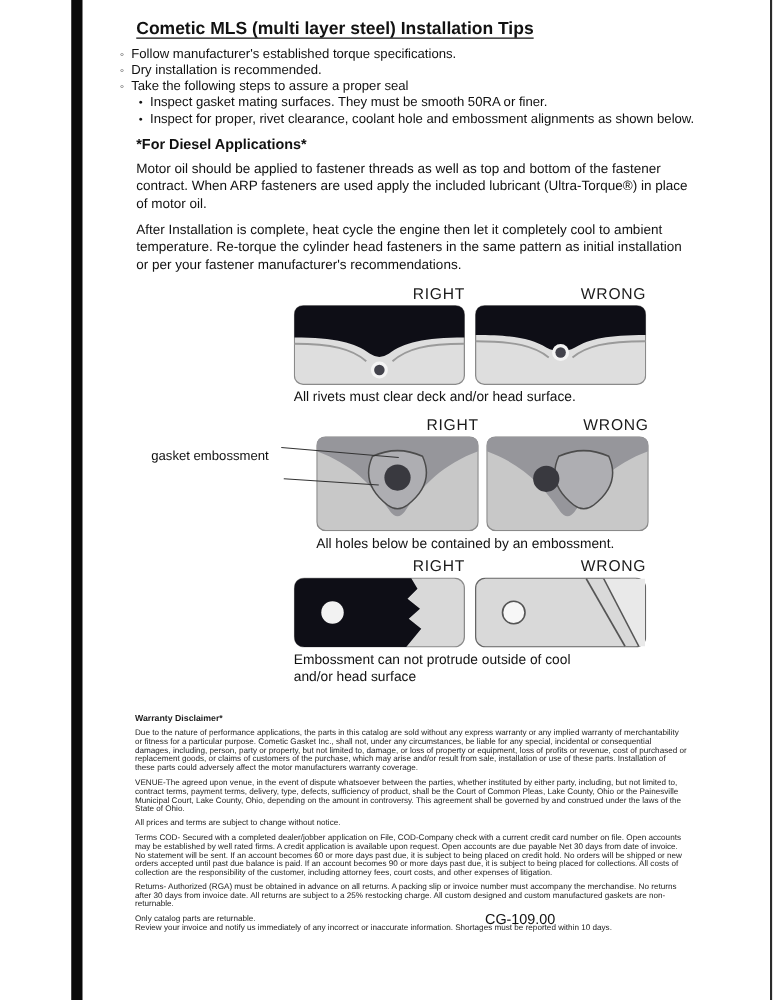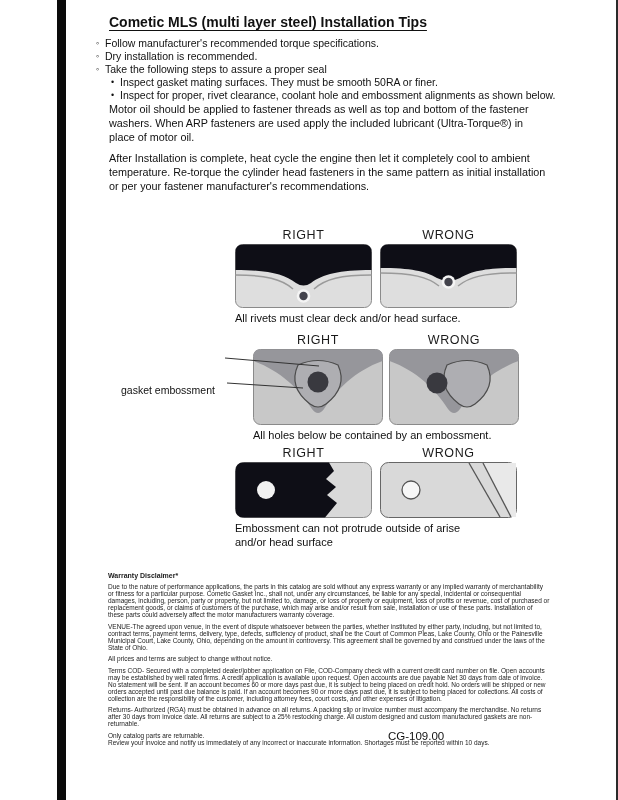--- a/index.html
+++ b/index.html
@@ -20,31 +20,31 @@
   .note{font-size:10.8px;margin:9px 0 0 13px;white-space:nowrap;}
 
   
   .diag{position:absolute;}
   .diag1{left:235px;top:228px;width:282px;}
   .diag2{left:253px;top:333px;width:266px;}
   .diag3{left:235px;top:446px;width:282px;}
   .label-row{display:flex;margin-bottom:2px;}
   .diag1 .label-row,.diag3 .label-row{gap:8px;}
   .diag2 .label-row{gap:6px;}
-  .rw-label{flex:1;text-align:center;font-size:12.5px;letter-spacing:.6px;color:#1a1a1a;}
+  .rw-label{flex:1;text-align:right;font-size:12.5px;letter-spacing:.6px;color:#1a1a1a;}
   .img-row{display:flex;}
   .diag1 .img-row,.diag3 .img-row{gap:8px;}
   .diag2 .img-row{gap:6px;}
   .caption{font-size:11px;margin-top:4px;color:#111;}
   .caption.wrap{width:250px;line-height:13.5px;}
 
   
   .callout{position:absolute;font-size:10.5px;line-height:12px;color:#111;}
   .callout1{left:140px;top:344px;width:102px;}
-  .callout2{left:121px;top:384px;white-space:nowrap;}
+  .callout2{left:121px;top:359px;white-space:nowrap;}
   .callout-lines{position:absolute;left:223px;top:346px;z-index:5;}
 
   
   .disclaimer{position:absolute;left:108px;top:572px;width:442px;color:#1c1c1c;}
   .disc-heading{font-size:7px;font-weight:bold;margin:0 0 4px 0;}
   .disclaimer p{font-size:6.5px;line-height:7px;margin:0 0 4.5px 0;}
   .disclaimer p.tight{margin-bottom:0.5px;}
 
   .footer-code{position:absolute;left:388px;top:730px;font-size:11.5px;color:#111;}
 </style>
@@ -53,40 +53,41 @@
 
 <div class="page">
   <div class="left-bar"></div>
   <div class="right-edge"></div>
 
   <div class="top-text">
     <h1 class="title">Cometic MLS (multi layer steel) Installation Tips</h1>
 
     <div class="tip">
       <span class="bullet">◦</span>
-      <span>Follow manufacturer's recommended torque specifications.</span>
+      <span>Follow manufacturer's established torque specifications.</span>
     </div>
     <div class="tip">
       <span class="bullet">◦</span>
       <span>Dry installation is recommended.</span>
     </div>
     <div class="tip">
       <span class="bullet">◦</span>
       <span>Take the following steps to assure a proper seal</span>
     </div>
     <div class="tip sub">
       <span class="bullet">•</span>
       <span>Inspect gasket mating surfaces.  They must be smooth 50RA or finer.</span>
     </div>
     <div class="tip sub">
       <span class="bullet">•</span>
       <span>Inspect for proper, rivet clearance, coolant hole and embossment alignments as shown below.</span>
     </div>
 
-    <p class="para">Motor oil should be applied to fastener threads as well as top and bottom of the fastener washers. When ARP fasteners are used apply the included lubricant (Ultra-Torque®) in place of motor oil.</p>
+    <div class="diesel-heading">*For Diesel Applications*</div>
+    <p class="para">Motor oil should be applied to fastener threads as well as top and bottom of the fastener contract. When ARP fasteners are used apply the included lubricant (Ultra-Torque®) in place of motor oil.</p>
     <p class="para">After Installation is complete, heat cycle the engine then let it completely cool to ambient temperature. Re-torque the cylinder head fasteners in the same pattern as initial installation or per your fastener manufacturer's recommendations.</p>
   </div>
 
   <div class="diag diag1">
     <div class="label-row">
       <div class="rw-label">RIGHT</div>
       <div class="rw-label">WRONG</div>
     </div>
     <div class="img-row">
       <svg width="137" height="64" viewBox="0 0 137 64">
@@ -147,21 +148,21 @@
         <circle cx="31" cy="28" r="9" fill="#f2f2f2"></circle>
       </svg>
       <svg width="137" height="56" viewBox="0 0 137 56">
         <rect x="0.5" y="0.5" width="136" height="55" rx="8" fill="#d9d9d9" stroke="#666"></rect>
         <polygon points="103,1 136,1 136,55 131,55" fill="#e9e9e9"></polygon>
         <line x1="89" y1="1" x2="120" y2="55" stroke="#555" stroke-width="1.3"></line>
         <line x1="103" y1="1" x2="131" y2="55" stroke="#555" stroke-width="1.3"></line>
         <circle cx="31" cy="28" r="9" fill="#f7f7f7" stroke="#555" stroke-width="1.3"></circle>
       </svg>
     </div>
-    <div class="caption wrap">Embossment can not protrude outside of arise and/or head surface</div>
+    <div class="caption wrap">Embossment can not protrude outside of cool and/or head surface</div>
   </div>
 
   <div class="disclaimer">
     <div class="disc-heading">Warranty Disclaimer*</div>
     <p>Due to the nature of performance applications, the parts in this catalog are sold without any express warranty or any implied warranty of merchantability or fitness for a particular purpose.  Cometic Gasket Inc., shall not, under any circumstances, be liable for any special, incidental or consequential damages, including, person, party or property, but not limited to, damage, or loss of property or equipment, loss of profits or revenue, cost of purchased or replacement goods, or claims of customers of the purchase, which may arise and/or result from sale, installation or use of these parts.  Installation of these parts could adversely affect the motor manufacturers warranty coverage.</p>
     <p>VENUE-The agreed upon venue, in the event of dispute whatsoever between the parties, whether instituted by either party, including, but not limited to, contract terms, payment terms, delivery, type, defects, sufficiency of product, shall be the Court of Common Pleas, Lake County, Ohio or the Painesville Municipal Court, Lake County, Ohio, depending on the amount in controversy. This agreement shall be governed by and construed under the laws of the State of Ohio.</p>
     <p>All prices and terms are subject to change without notice.</p>
     <p>Terms COD- Secured with a completed dealer/jobber application on File, COD-Company check with a current credit card number on file.  Open accounts may be established by well rated firms.  A credit application is available upon request.  Open accounts are due payable Net 30 days from date of invoice.  No statement will be sent.  If an account becomes 60 or more days past due, it is subject to being placed on credit hold.  No orders will be shipped or new orders accepted until past due balance is paid.  If an account becomes 90 or more days past due, it is subject to being placed for collections.  All costs of collection are the responsibility of the customer, including attorney fees, court costs, and other expenses of litigation.</p>
     <p>Returns- Authorized (RGA) must be obtained in advance on all returns.  A packing slip or invoice number must accompany the merchandise.  No returns after 30 days from invoice date.  All returns are subject to a 25% restocking charge.  All custom designed and custom manufactured gaskets are non-returnable.</p>
     <p class="tight">Only catalog parts are returnable.</p>

